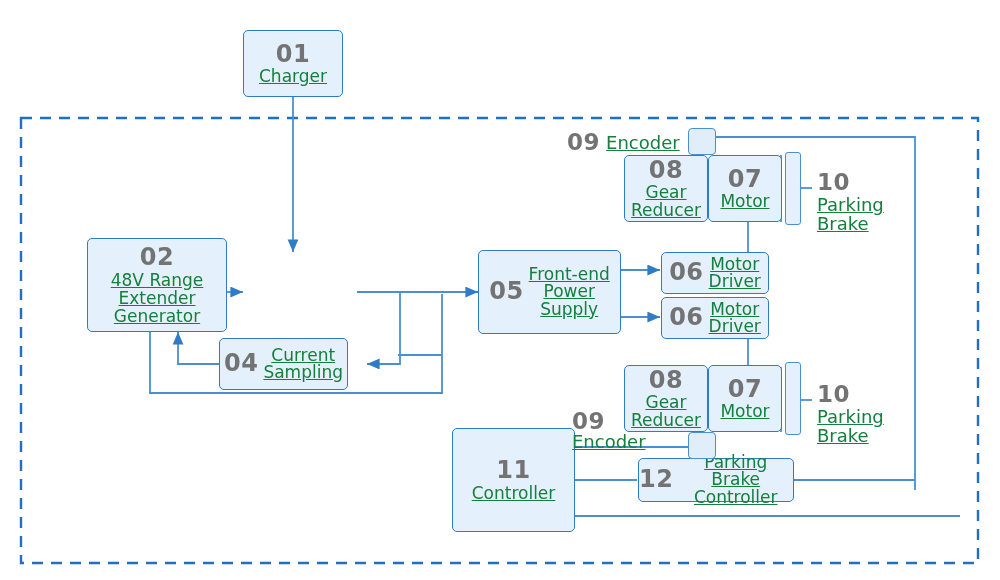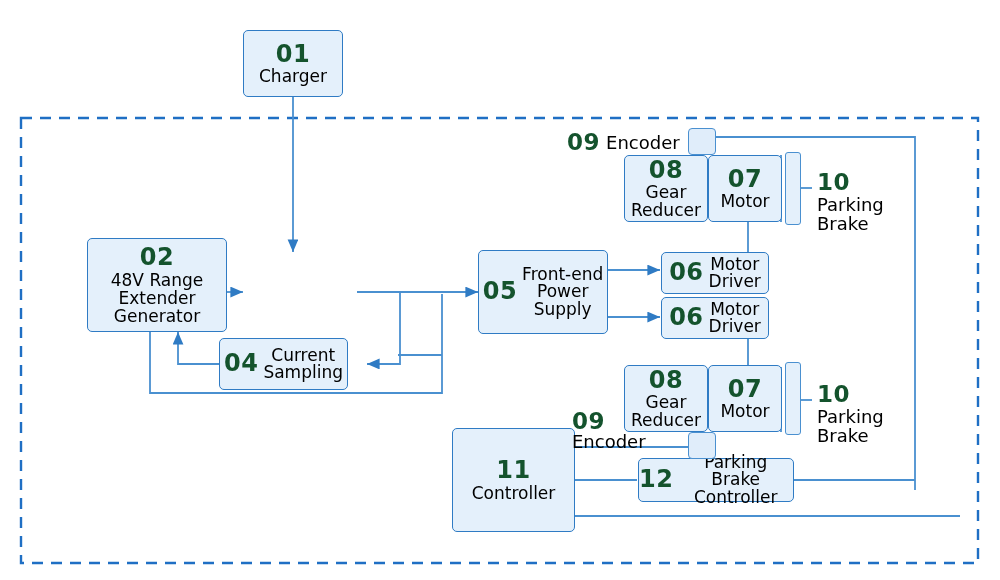--- a/index.html
+++ b/index.html
@@ -2,22 +2,22 @@
 <html><head>
 <meta charset="utf-8">
 <style>
   html,body{margin:0;padding:0;background:#ffffff;}
   body{width:1000px;height:580px;font-family:"DejaVu Sans","Liberation Sans",sans-serif;}
   #stage{position:relative;width:1000px;height:580px;overflow:hidden;background:#fff;}
   svg.layer{position:absolute;left:0;top:0;width:1000px;height:580px;}
   .node{position:absolute;box-sizing:border-box;background:#e4f0fb;border:1.6px solid #2f7bc4;
         border-radius:5px;color:#103a66;display:flex;align-items:center;justify-content:center;
         text-align:center;line-height:1.06;}
-  .num{font-size:24px;font-weight:700;color:#14532d;letter-spacing:.5px;}
-  .lbl{font-size:17px;color:#000000;}
+  .num{font-size:24px;font-weight:700;color:#737373;letter-spacing:.5px;}
+  .lbl{font-size:17px;color:#15803d;text-decoration:underline;}
   .stackc{display:flex;flex-direction:column;align-items:center;justify-content:center;}
   .inlinec{display:flex;flex-direction:row;align-items:center;justify-content:center;gap:5px;}
   .inlinec .txt{display:flex;flex-direction:column;align-items:center;line-height:1.02;}
   .freelbl{position:absolute;color:#0f3d73;display:flex;}
   .freelbl .num{font-size:23px;font-weight:700;}
   .freelbl .lbl{font-size:18px;}
   .brake{position:absolute;box-sizing:border-box;background:#e4f0fb;border:1.6px solid #4a90d0;border-radius:3px;}
   .enc{position:absolute;box-sizing:border-box;background:#e0edfa;border:1.6px solid #4a90d0;border-radius:4px;}
 </style>
 </head>
@@ -90,21 +90,21 @@
 
 
   <div class="node inlinec" style="left:219px;top:338px;width:129px;height:52px;">
     <span class="num">04</span>
     <span class="txt">
       <span class="lbl">Current</span>
       <span class="lbl">Sampling</span>
     </span>
   </div>
 
-  <div class="node inlinec" style="left:478px;top:250px;width:130px;height:84px;">
+  <div class="node inlinec" style="left:478px;top:250px;width:143px;height:84px;">
     <span class="num">05</span>
     <span class="txt">
       <span class="lbl">Front-end</span>
       <span class="lbl">Power</span>
       <span class="lbl">Supply</span>
     </span>
   </div>
 
   <div class="node inlinec" style="left:661px;top:252px;width:108px;height:42px;">
     <span class="num">06</span>

